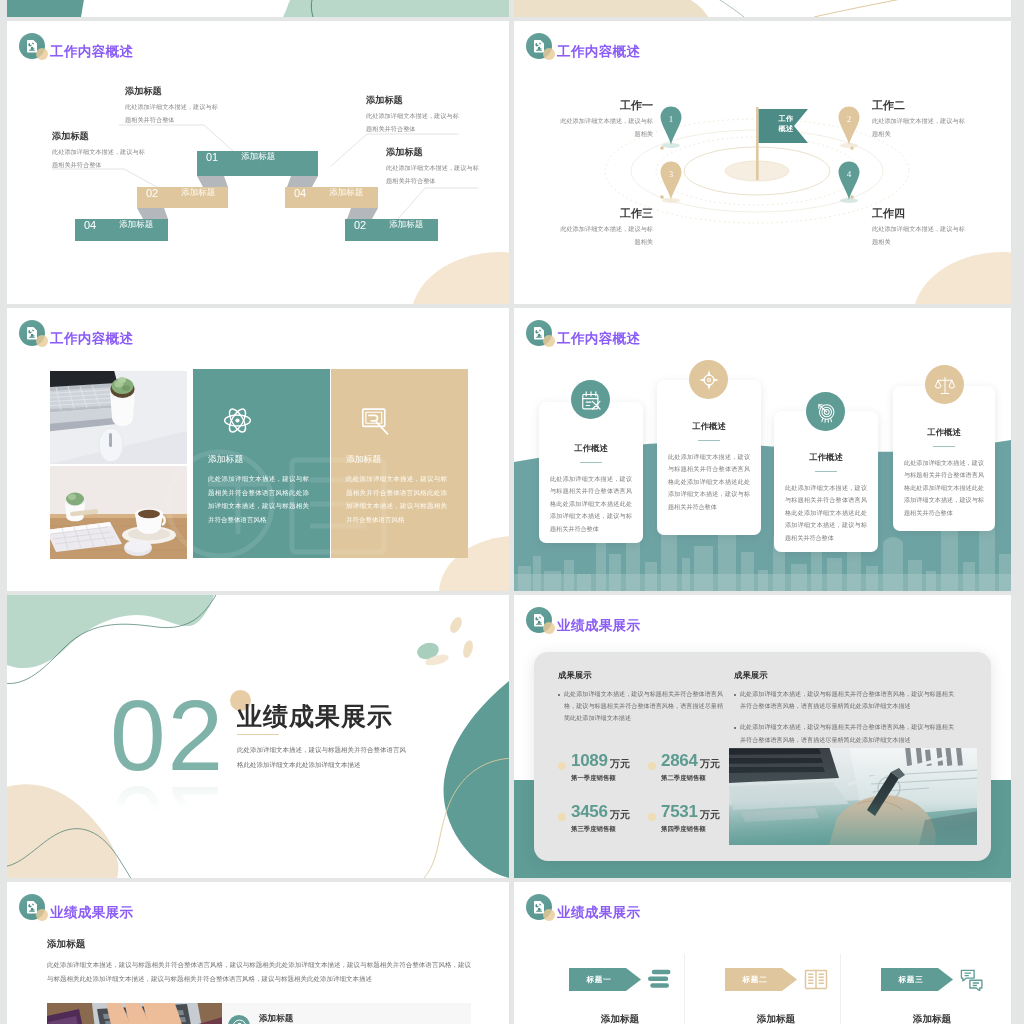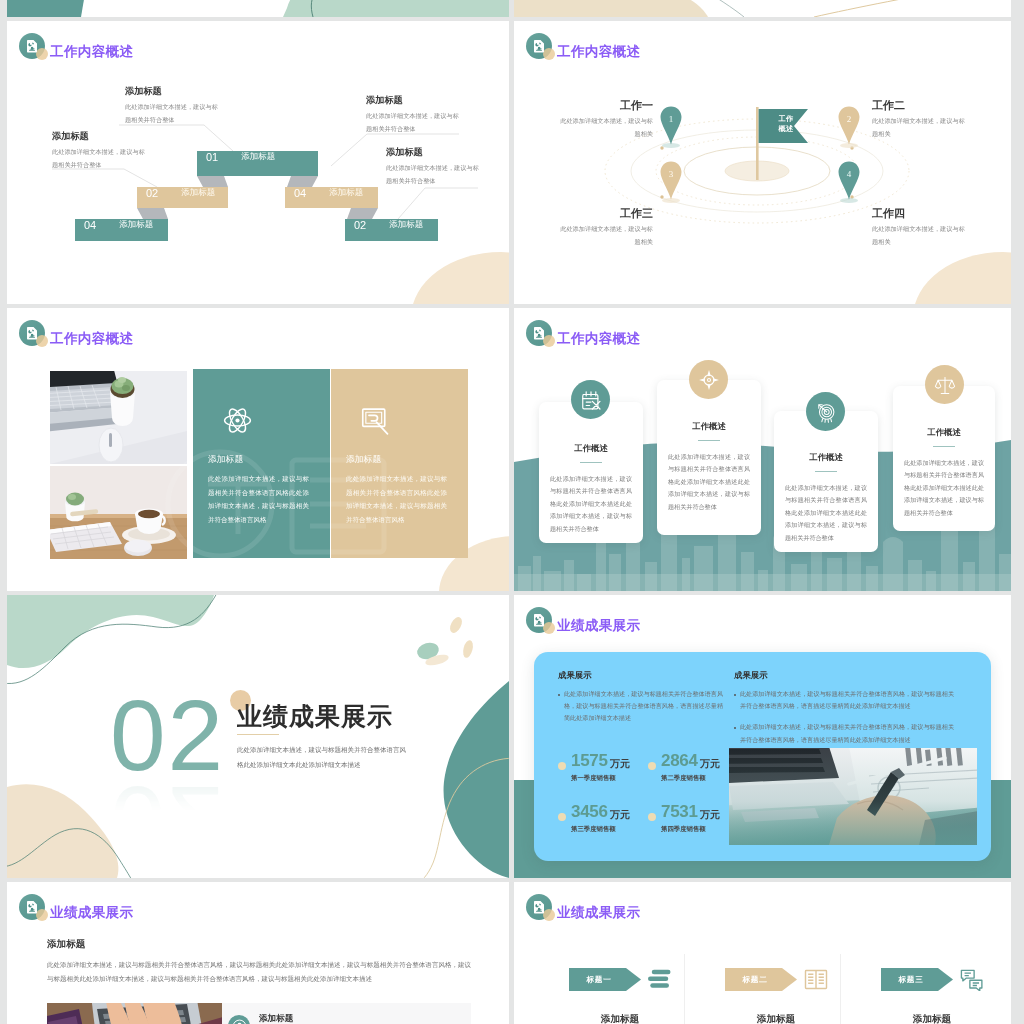--- a/index.html
+++ b/index.html
@@ -65,21 +65,21 @@
           -webkit-mask-image:linear-gradient(to bottom,#000 0%,transparent 92%);
           mask-image:linear-gradient(to bottom,#000 0%,transparent 92%);}
   .s5-numref{font-size:100px;color:#7fb3aa;font-weight:300;letter-spacing:2px;line-height:1;
           transform:scaleY(-1) translateY(-100%);transform-origin:top left;}
   .s5-dot{left:223px;top:95px;width:21px;height:21px;border-radius:50%;background:#e5c79b;opacity:.9;}
   .s5-title{left:230px;top:105px;font-size:25px;font-weight:bold;color:#2d2d2d;letter-spacing:1px;white-space:nowrap;}
   .s5-rule{left:230px;top:139px;width:42px;height:1.3px;background:#e3cfa8;}
   .s5-desc{left:230px;top:148px;width:175px;font-size:6.5px;color:#6f6f6f;line-height:2.25;}
 
   
-  .s6-card{background:#7dd3fc;border-radius:14px;box-shadow:0 3px 14px rgba(60,80,78,.15);}
+  .s6-card{background:#e5e5e5;border-radius:14px;box-shadow:0 3px 14px rgba(60,80,78,.15);}
   .s6-h{font-size:8.4px;font-weight:bold;color:#333;margin-bottom:7px;}
   .s6-b{display:flex;align-items:flex-start;}
   .s6-b .dot{width:2px;height:2px;border-radius:50%;background:#555;margin:5.5px 4px 0 0;flex:none;}
   .s6-b .tx{font-size:6.1px;color:#6d6d6d;line-height:2.0;text-align:justify;}
   .s6-stat .d{position:absolute;left:0;top:11px;width:8px;height:8px;border-radius:50%;background:#eedcb4;}
   .s6-stat .v{position:absolute;left:13px;top:0;font-size:17px;font-weight:bold;color:#5d9b91;letter-spacing:-.3px;white-space:nowrap;}
   .s6-stat .u{position:absolute;left:52px;top:6px;font-size:10px;font-weight:bold;color:#3d3d3d;white-space:nowrap;}
   .s6-stat .l{position:absolute;left:13px;top:23px;font-size:6.4px;font-weight:bold;color:#4a4a4a;white-space:nowrap;}
 
   
@@ -617,21 +617,21 @@
         </div>
         <div class="s6-b" style="margin-top:9px">
           <span class="dot"></span>
           <span class="tx">此处添加详细文本描述，建议与标题相关并符合整体语言风格，建议与标题相关并符合整体语言风格，语言描述尽量精简此处添加详细文本描述</span>
         </div>
       </div>
     </div>
 
     <div class="abs s6-stat" style="left:44px;top:156px">
       <span class="d"></span>
-      <span class="v">1575</span>
+      <span class="v">1089</span>
         <span class="u">万元</span>
       <div class="l">第一季度销售额</div>
     </div>
     <div class="abs s6-stat" style="left:134px;top:156px">
       <span class="d"></span>
       <span class="v">2864</span>
         <span class="u">万元</span>
       <div class="l">第二季度销售额</div>
     </div>
     <div class="abs s6-stat" style="left:44px;top:207px">

